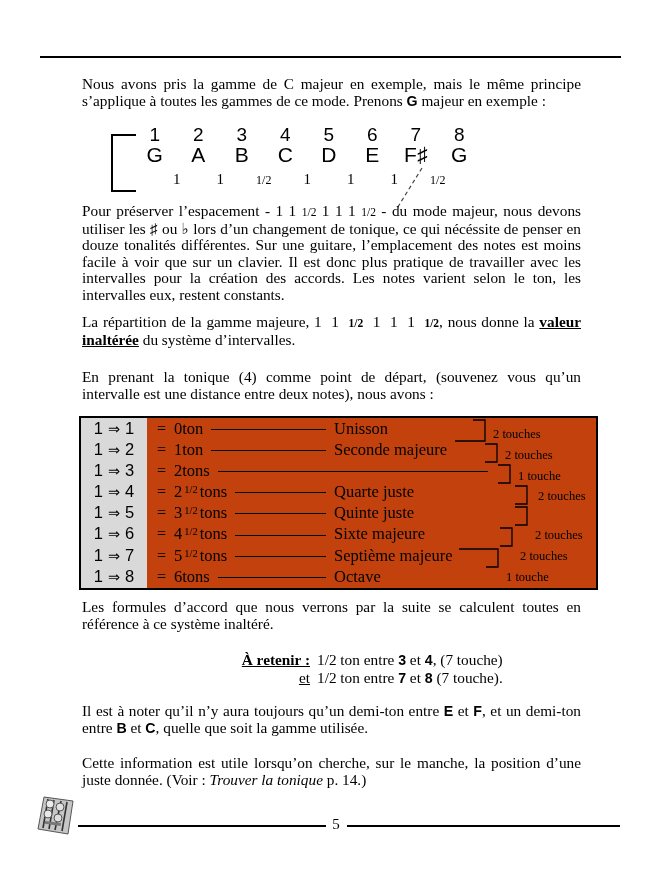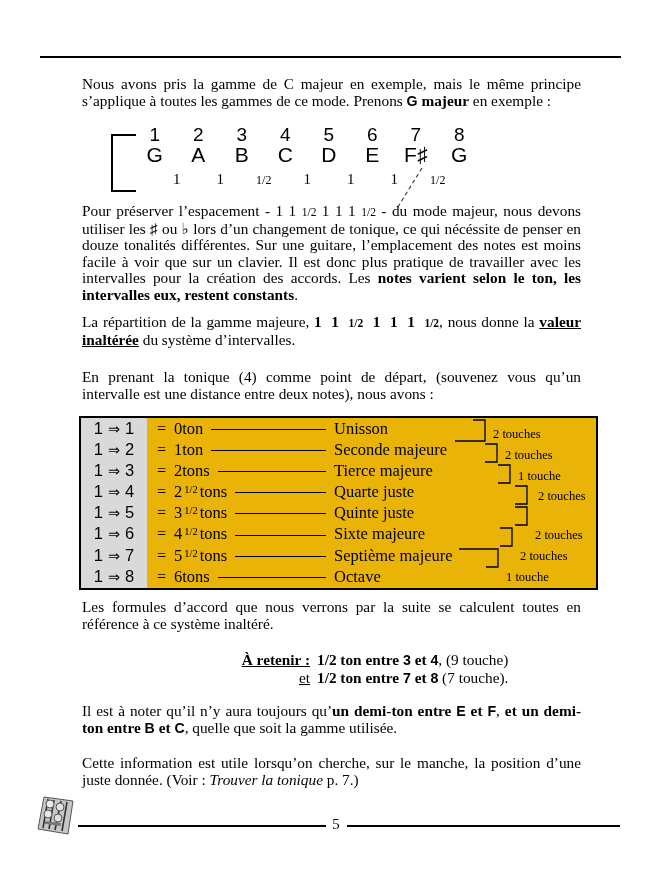--- a/index.html
+++ b/index.html
@@ -1,39 +1,39 @@
 <!DOCTYPE html>
 <html><head>
 <meta charset="utf-8">
 <style>
   html,body{margin:0;padding:0;background:#fff;}
   body{width:661px;height:881px;position:relative;overflow:hidden;
        font-family:"Liberation Serif",serif;color:#000;}
   .rule{position:absolute;border-top:2px solid #000;height:0;}
   .top-rule{left:40px;top:56px;width:581px;}
   .para{position:absolute;left:82px;width:499px;font-size:15.3px;line-height:16.6px;text-align:justify;}
-  .b{font-weight:bold;}
+  .b{font-weight:normal;}
   .bu{font-weight:bold;text-decoration:underline;}
   .i{font-style:italic;}
   .bs{font-family:"Liberation Sans",sans-serif;font-weight:bold;font-size:14.2px;}
   .half{font-size:11.5px;}
   .bhalf{font-size:11.5px;font-weight:bold;}
   
   .diagram{position:absolute;left:0;top:124px;width:661px;height:80px;}
   .dg-bracket{position:absolute;left:111px;top:10px;width:23px;height:54px;
       border-left:2px solid #000;border-top:2px solid #000;border-bottom:2px solid #000;}
   .dg-row{position:absolute;display:flex;font-family:"Liberation Sans",sans-serif;}
   .dg-row span{width:43.5px;text-align:center;flex:none;}
   .row-degrees{left:133px;top:0;font-size:19px;}
   .row-notes{left:133px;top:19px;font-size:21px;}
   .row-intervals{left:155px;top:47px;font-family:"Liberation Serif",serif;font-size:15px;}
   .row-intervals .half{font-size:12px;padding-top:2px;}
   .dash-svg{position:absolute;left:388px;top:162px;}
   
-  .itable{position:absolute;left:79px;top:416px;width:515px;height:170px;border:2px solid #000;background:#eab308;}
+  .itable{position:absolute;left:79px;top:416px;width:515px;height:170px;border:2px solid #000;background:#c2410c;}
   .shade{position:absolute;left:0;top:0;width:66px;height:100%;background:#d9d9d9;}
   .trows{position:absolute;left:0;top:1px;right:0;}
   .trow{display:flex;align-items:baseline;height:21.1px;padding-right:100px;position:relative;}
   .tdeg{flex:none;width:66px;text-align:center;font-family:"Liberation Sans",sans-serif;font-size:16.5px;}
   .tdeg .arrow{margin:0 5px;font-size:14.5px;}
   .teq{flex:none;margin-left:10px;font-size:16px;}
   .tval{flex:none;margin-left:8px;font-size:16.5px;}
   .fracsup{font-size:10.5px;vertical-align:4px;}
   .fracsup:not(:empty){margin:0 2px;}
   .unit{}
@@ -120,21 +120,20 @@
       <span class="tval"><span>1</span><sup class="fracsup"></sup><span class="unit">ton</span></span>
       <span class="tdash"></span>
       <span class="tname">Seconde majeure</span>
     </div>
 
     <div class="trow">
       <span class="tdeg"><span>1</span><span class="arrow">⇒</span><span>3</span></span>
       <span class="teq">=</span>
       <span class="tval"><span>2</span><sup class="fracsup"></sup><span class="unit">tons</span></span>
       <span class="tdash"></span>
-      <span class="tname">Tierce majeure</span>
     </div>
 
     <div class="trow">
       <span class="tdeg"><span>1</span><span class="arrow">⇒</span><span>4</span></span>
       <span class="teq">=</span>
       <span class="tval"><span>2</span><sup class="fracsup">1/2</sup><span class="unit">tons</span></span>
       <span class="tdash"></span>
       <span class="tname">Quarte juste</span>
     </div>
 
@@ -190,31 +189,31 @@
     <text x="65" y="142">2 touches</text>
     <text x="51" y="163">1 touche</text>
   </svg>
 </div>
 
 <div class="para" style="top:599px">Les formules d’accord que nous verrons par la suite se calculent toutes en référence à ce système inaltéré.</div>
 
 <div class="retenir">
   <div class="ret-row">
     <span class="ret-label bu">À retenir :</span>
-    <span class="ret-body"><span class="b">1/2 ton entre </span><span class="bs">3</span><span class="b"> et </span><span class="bs">4</span><span>,  </span><span>(9 touche)</span></span>
+    <span class="ret-body"><span class="b">1/2 ton entre </span><span class="bs">3</span><span class="b"> et </span><span class="bs">4</span><span>,  </span><span>(7 touche)</span></span>
   </div>
   <div class="ret-row">
     <span class="ret-label">et</span>
     <span class="ret-body"><span class="b">1/2 ton entre </span><span class="bs">7</span><span class="b"> et </span><span class="bs">8</span><span>  (7 touche).</span></span>
   </div>
 </div>
 
 <div class="para" style="top:703px"><span>Il est à noter qu’il n’y aura toujours qu’</span><span class="b">un demi-ton entre </span><span class="bs">E</span><span class="b"> et </span><span class="bs">F</span><span>, </span><span class="b">et un demi-ton entre </span><span class="bs">B</span><span class="b"> et </span><span class="bs">C</span><span>, quelle que soit la gamme utilisée.</span></div>
 
-<div class="para" style="top:755px"><span>Cette information est utile lorsqu’on cherche, sur le manche, la position  d’une juste donnée.  (Voir : </span><span class="i">Trouver la tonique</span><span> p. 7.)</span></div>
+<div class="para" style="top:755px"><span>Cette information est utile lorsqu’on cherche, sur le manche, la position  d’une juste donnée.  (Voir : </span><span class="i">Trouver la tonique</span><span> p. 14.)</span></div>
 
 <svg class="pegs" width="44" height="42">
   <polygon points="7,3 36,7 31,40 1,35" fill="#c6c6c6" stroke="#555" stroke-width="1"></polygon>
   <line x1="11" y1="5" x2="6" y2="34" stroke="#333" stroke-width="1.6"></line>
   <line x1="17" y1="6" x2="12" y2="35" stroke="#333" stroke-width="1.6"></line>
   <line x1="24" y1="7" x2="18" y2="36" stroke="#333" stroke-width="1.6"></line>
   <line x1="30" y1="8" x2="25" y2="37" stroke="#333" stroke-width="1.6"></line>
   <circle cx="13" cy="10" r="4" fill="#ececec" stroke="#555" stroke-width="1"></circle>
   <circle cx="23" cy="13" r="4" fill="#e2e2e2" stroke="#555" stroke-width="1"></circle>
   <circle cx="11" cy="20" r="4" fill="#e8e8e8" stroke="#555" stroke-width="1"></circle>

